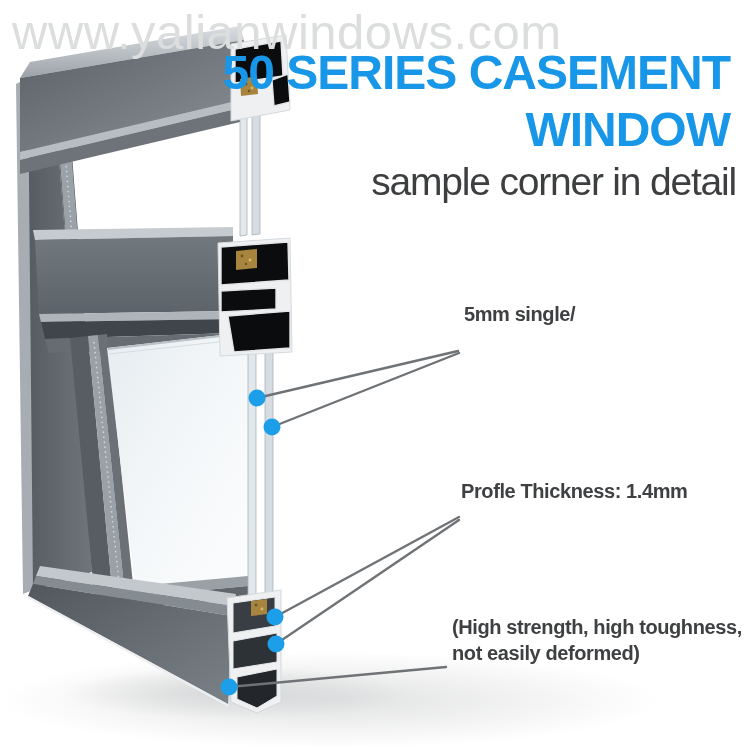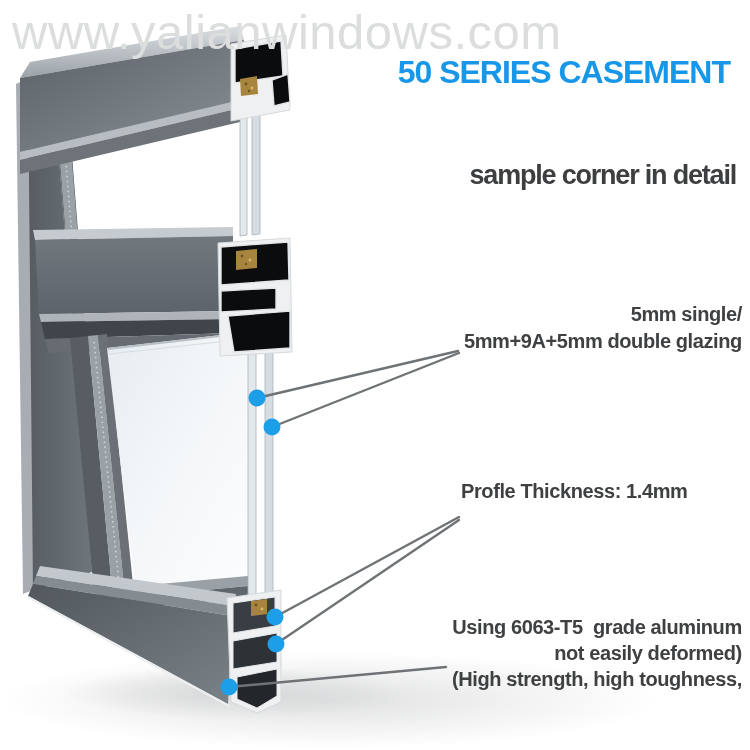--- a/index.html
+++ b/index.html
@@ -9,32 +9,32 @@
   }
   #render-svg{position:absolute;left:0;top:0;z-index:1;}
   .watermark{
     position:absolute;left:12px;top:4px;z-index:2;
     font-size:49px;font-weight:400;letter-spacing:0.5px;
     color:var(--color-watermark,#dcdddd);white-space:nowrap;
   }
   .title-block{
     position:absolute;right:20px;top:44px;z-index:2;text-align:right;
     color:var(--color-accent,#1897e9);font-weight:700;
-    font-size:32px;line-height:57px;letter-spacing:-1px;white-space:nowrap;
+    font-size:48px;line-height:57px;letter-spacing:-1px;white-space:nowrap;
   }
   .subtitle{
     position:absolute;right:14px;top:160px;z-index:2;text-align:left;
-    color:var(--color-heading,#3d3e40);font-weight:700;
-    font-size:27px;letter-spacing:-1.2px;white-space:nowrap;
+    color:var(--color-heading,#3d3e40);font-weight:400;
+    font-size:39px;letter-spacing:-1.2px;white-space:nowrap;
   }
   .annotation{
     position:absolute;z-index:2;color:var(--color-annotation,#3f4042);
     font-weight:700;font-size:20px;line-height:27px;letter-spacing:-0.4px;
   }
-  .annotation .ann-line{white-space:pre-wrap;text-align:right;}
+  .annotation .ann-line{white-space:pre-wrap;}
   #ann-glazing{left:464px;top:301px;}
   #ann-profile{left:461px;top:478px;}
   #ann-aluminum{left:452px;top:614px;line-height:26px;}
   .leader{stroke:var(--color-leader,#6f7376);stroke-width:2.4;stroke-linecap:round;}
   .marker-dot{fill:var(--color-marker,#1d9ee8);}
 </style>
 </head>
 <body>
 
 <div id="stage">
@@ -174,32 +174,31 @@
       <circle class="marker-dot" cx="275" cy="617" r="8.5"></circle>
       <circle class="marker-dot" cx="276" cy="644" r="8.5"></circle>
       <circle class="marker-dot" cx="229" cy="687" r="8.5"></circle>
     </g>
   </svg>
 
   <div class="watermark">www.yalianwindows.com</div>
 
   <div class="title-block">
     <div>50 SERIES CASEMENT</div>
+    <div>WINDOW</div>
   </div>
 
   <div class="subtitle">sample corner in detail</div>
 
   <div id="ann-glazing" class="annotation">
     <div class="ann-line">5mm single/</div>
-    <div class="ann-line">5mm+9A+5mm double glazing</div>
   </div>
 
   <div id="ann-profile" class="annotation">
     <div class="ann-line">Profle Thickness: 1.4mm</div>
   </div>
 
   <div id="ann-aluminum" class="annotation">
-    <div class="ann-line">Using 6063-T5  grade aluminum</div>
+    <div class="ann-line">(High strength, high toughness,</div>
     <div class="ann-line">not easily deformed)</div>
-    <div class="ann-line">(High strength, high toughness,</div>
   </div>
 
 </div>
 
 </body></html>

